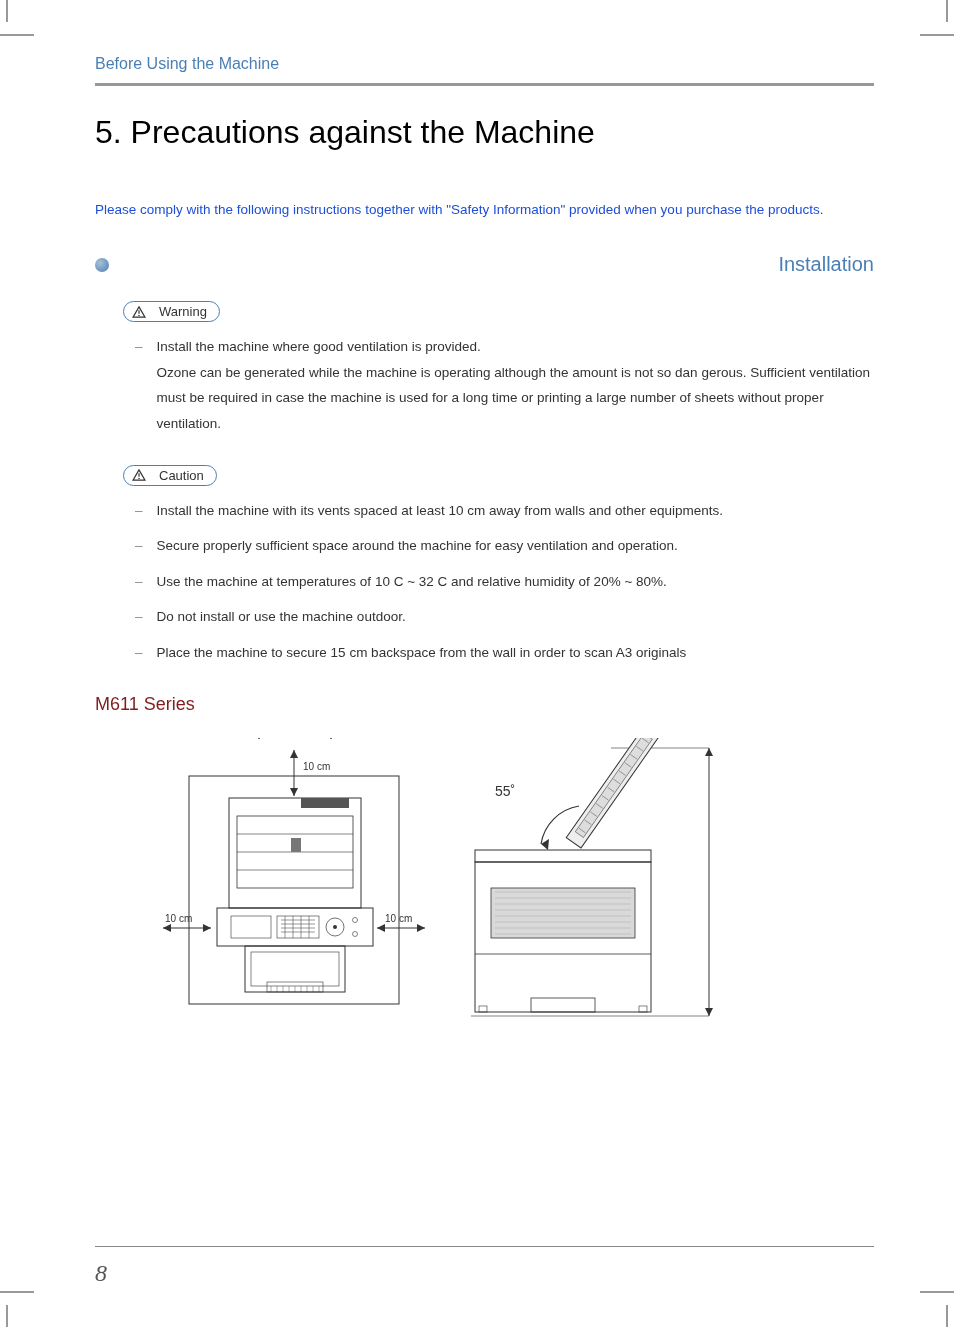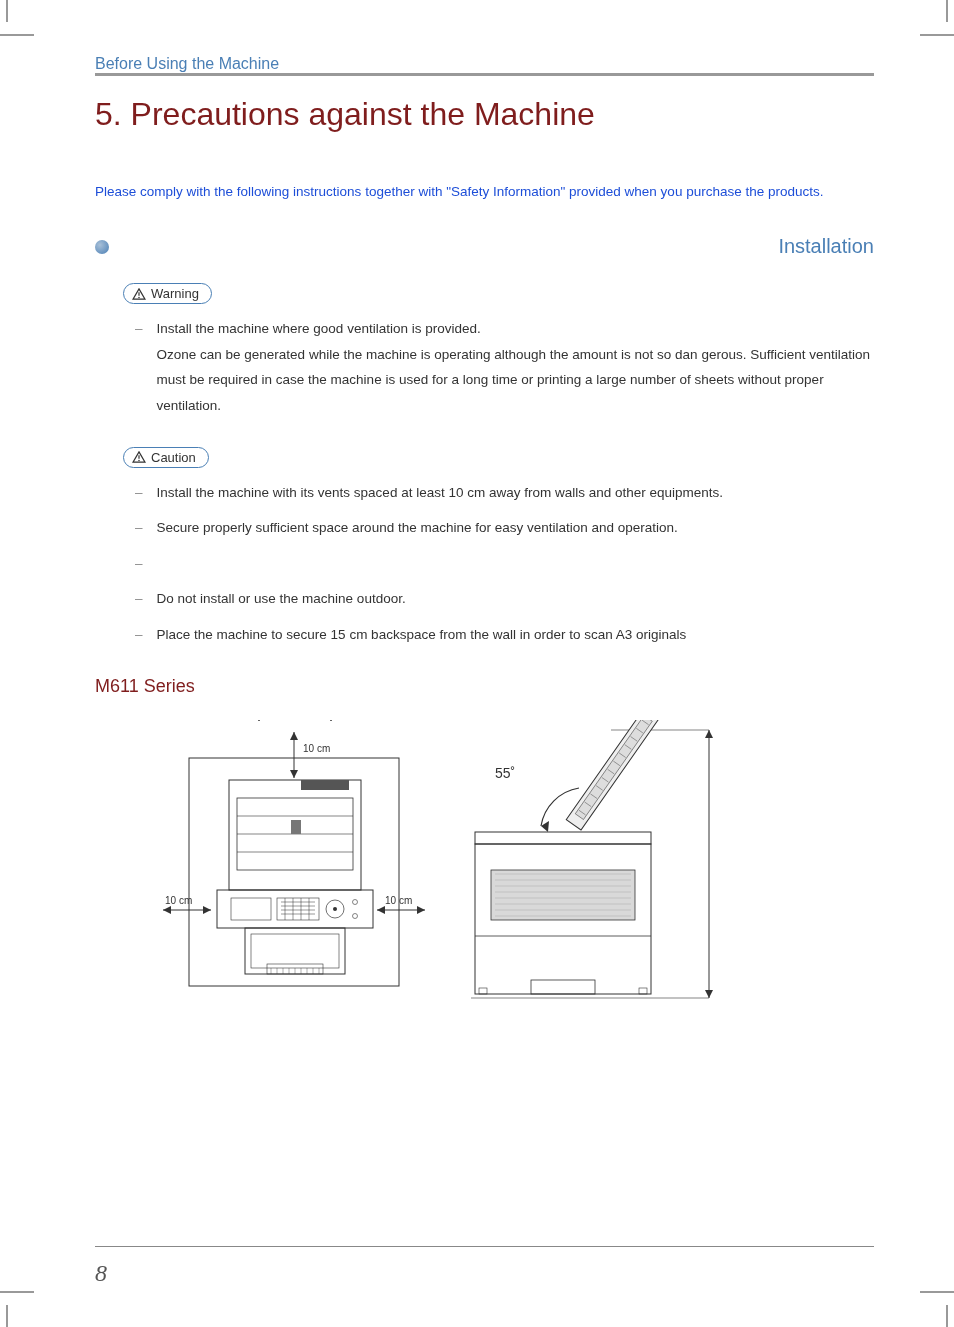--- a/index.html
+++ b/index.html
@@ -20,26 +20,27 @@
     .crop-mark-tr-v { position: absolute; right: 6px; top: 0; width: 2px; height: 22px; background: #999; }
     .crop-mark-tr-h { position: absolute; right: 0; top: 34px; width: 34px; height: 2px; background: #999; }
     .crop-mark-bl-v { position: absolute; left: 6px; bottom: 0; width: 2px; height: 22px; background: #999; }
     .crop-mark-bl-h { position: absolute; left: 0; bottom: 34px; width: 34px; height: 2px; background: #999; }
     .crop-mark-br-v { position: absolute; right: 6px; bottom: 0; width: 2px; height: 22px; background: #999; }
     .crop-mark-br-h { position: absolute; right: 0; bottom: 34px; width: 34px; height: 2px; background: #999; }
 
     .header-section {
       color: #4a7fb5;
       font-size: 16px;
+      padding-bottom: 10px;
       border-bottom: 3px solid #999;
-      margin-bottom: 20px;
+      margin-bottom: 28px;
     }
     .main-title {
       font-size: 32px;
-      color: #7f1d1d;
+      color: #000000;
       margin-bottom: 45px;
       font-weight: normal;
     }
     .main-title .sec-num {
       font-size: 32px;
     }
     .intro-text {
       font-size: 13.5px;
       color: #1d4ed8;
       line-height: 2;
@@ -60,21 +61,21 @@
       background: radial-gradient(circle at 35% 35%, #a8c0d8, #4a7fb5);
       flex-shrink: 0;
     }
     .section-heading-text {
       color: #4a7fb5;
       font-size: 20px;
     }
     .callout-badge {
       display: inline-flex;
       align-items: center;
-      gap: 5px;
+      gap: 13px;
       border: 1.5px solid #4a7fb5;
       border-radius: 14px;
       padding: 2px 12px 2px 8px;
       font-size: 13px;
       color: #333;
       margin-left: 28px;
       margin-bottom: 12px;
       background: #fff;
     }
     .warning-triangle {
@@ -184,20 +185,21 @@
   <div class="list-item">
     <span class="list-dash">–</span>
     <span>Install the machine with its vents spaced at least 10 cm away from walls and other equipments.</span>
   </div>
   <div class="list-item">
     <span class="list-dash">–</span>
     <span>Secure properly sufficient space around the machine for easy ventilation and operation.</span>
   </div>
   <div class="list-item">
     <span class="list-dash">–</span>
+    <span>Use the machine at temperatures of 10 C ~ 32 C and relative humidity of 20% ~ 80%.</span>
   </div>
   <div class="list-item">
     <span class="list-dash">–</span>
     <span>Do not install or use the machine outdoor.</span>
   </div>
   <div class="list-item">
     <span class="list-dash">–</span>
     <span>Place the machine to secure 15 cm backspace from the wall in order to scan A3 originals</span>
   </div>
 </div>

